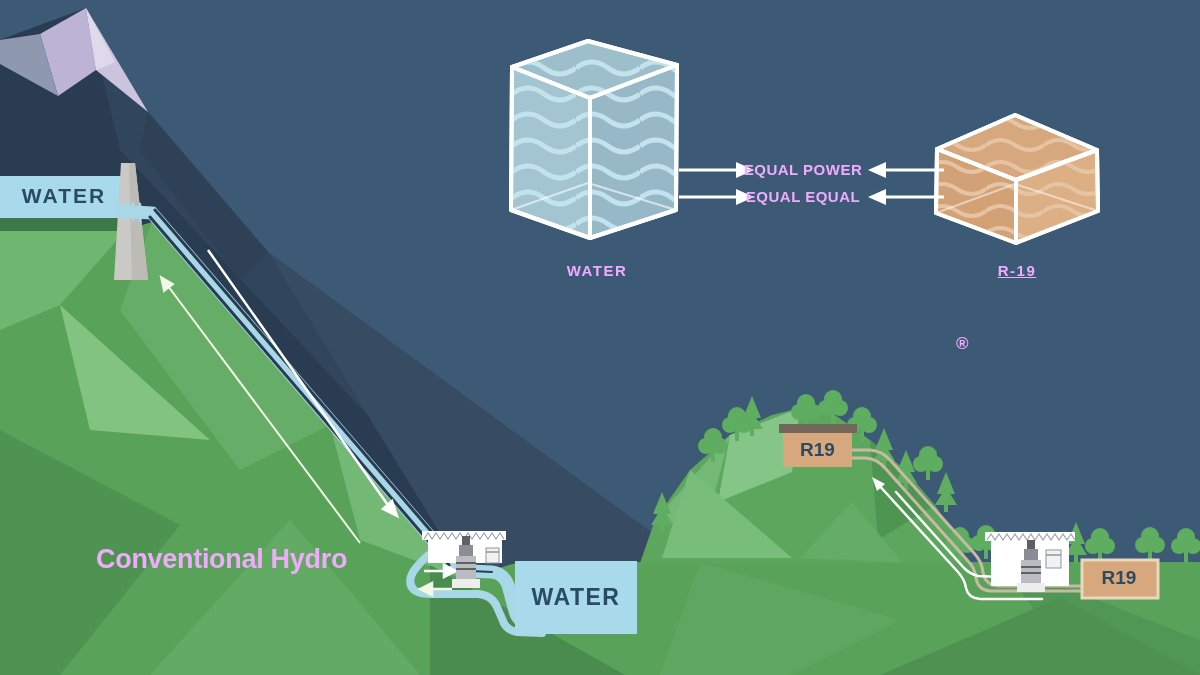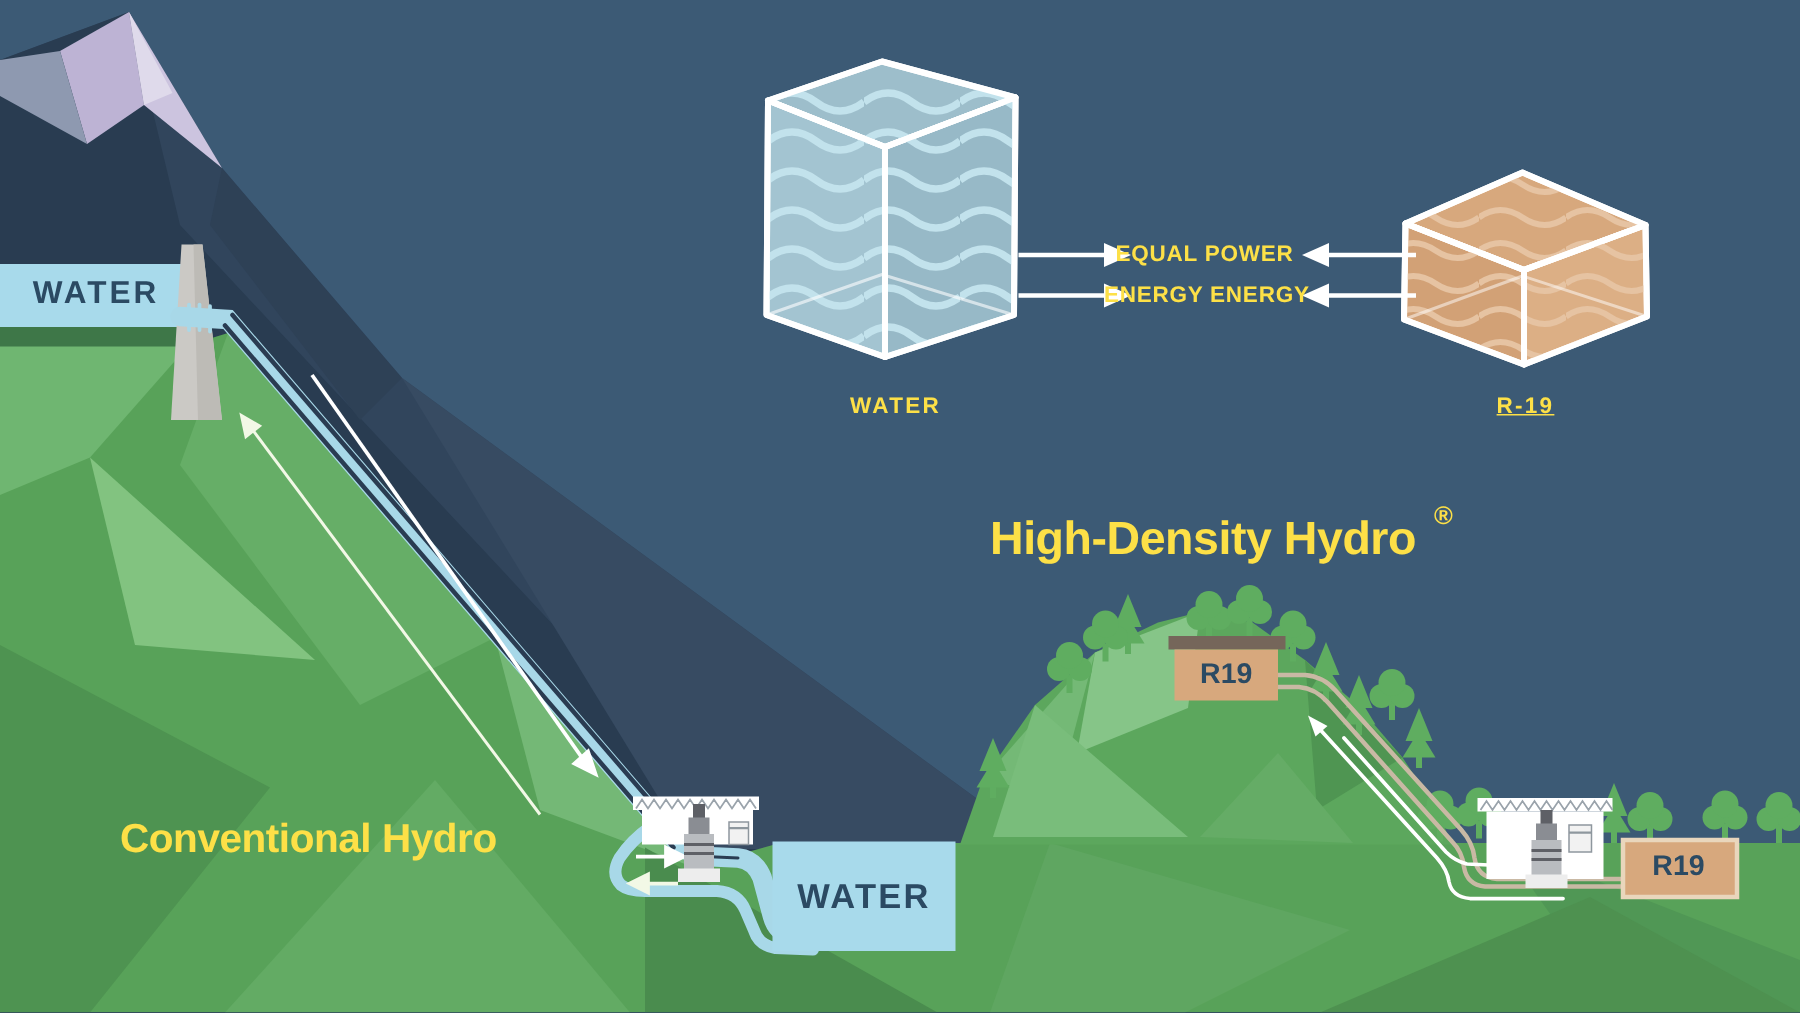--- a/index.html
+++ b/index.html
@@ -1,30 +1,30 @@
 <!DOCTYPE html>
 <html><head>
 <meta charset="utf-8">
 <style>
   html,body{margin:0;padding:0;background:#24364a;}
   #stage{position:relative;width:1200px;height:675px;overflow:hidden;background:#3C5A75;
          font-family:"Liberation Sans", sans-serif;}
   #scene{position:absolute;left:0;top:0;}
   .lbl{position:absolute;font-weight:700;white-space:nowrap;}
   .navy{color:#2B4A63;}
-  .white{color:#fde047;}
+  .white{color:#f0abfc;}
   .ctr{text-align:center;}
   #lbl-upper-res{left:8px;top:184px;width:112px;font-size:21px;letter-spacing:2px;}
   #lbl-cube-water{left:547px;top:262px;width:100px;font-size:15px;letter-spacing:1.5px;}
   #lbl-cube-r19{left:967px;top:262px;width:100px;font-size:15px;letter-spacing:1.5px;text-decoration:underline;}
   #lbl-equal-power{left:742px;top:161px;width:122px;font-size:15px;letter-spacing:.5px;}
   #lbl-equal-energy{left:736px;top:188px;width:134px;font-size:15px;letter-spacing:.5px;}
   #lbl-hdh{left:660px;top:341px;width:300px;font-size:31px;letter-spacing:-.3px;}
   #lbl-hdh-r{left:956px;top:334px;width:30px;font-size:17px;}
-  #lbl-conv{left:80px;top:544px;width:250px;font-size:27px;letter-spacing:-.3px;}
+  #lbl-conv{left:96px;top:544px;width:250px;font-size:27px;letter-spacing:-.3px;}
   #lbl-lower-res{left:515px;top:584px;width:122px;font-size:23px;letter-spacing:1.5px;}
   #lbl-tank-top{left:783px;top:439px;width:69px;font-size:19px;}
   #lbl-tank-bottom{left:1083px;top:567px;width:72px;font-size:19px;}
 </style>
 </head>
 <body>
 
 <div id="stage">
 <svg id="scene" width="1200" height="675" viewBox="0 0 1200 675">
   <defs>
@@ -231,20 +231,19 @@
     <polygon points="886,162 886,178 868,170" stroke="none"></polygon>
     <line x1="944" y1="197" x2="886" y2="197"></line>
     <polygon points="886,189 886,205 868,197" stroke="none"></polygon>
   </g>
 </svg>
 
 <div class="lbl navy ctr" id="lbl-upper-res">WATER</div>
 <div class="lbl white ctr" id="lbl-cube-water">WATER</div>
 <div class="lbl white ctr" id="lbl-cube-r19">R-19</div>
 <div class="lbl white ctr" id="lbl-equal-power">EQUAL POWER</div>
-<div class="lbl white ctr" id="lbl-equal-energy">ENERGY ENERGY</div>
-<div class="lbl white" id="lbl-hdh">High-Density Hydro</div>
+<div class="lbl white ctr" id="lbl-equal-energy">EQUAL EQUAL</div>
 <div class="lbl white" id="lbl-hdh-r">®</div>
 <div class="lbl white" id="lbl-conv">Conventional Hydro</div>
 <div class="lbl navy ctr" id="lbl-lower-res">WATER</div>
 <div class="lbl navy ctr" id="lbl-tank-top">R19</div>
 <div class="lbl navy ctr" id="lbl-tank-bottom">R19</div>
 </div>
 
 </body></html>

